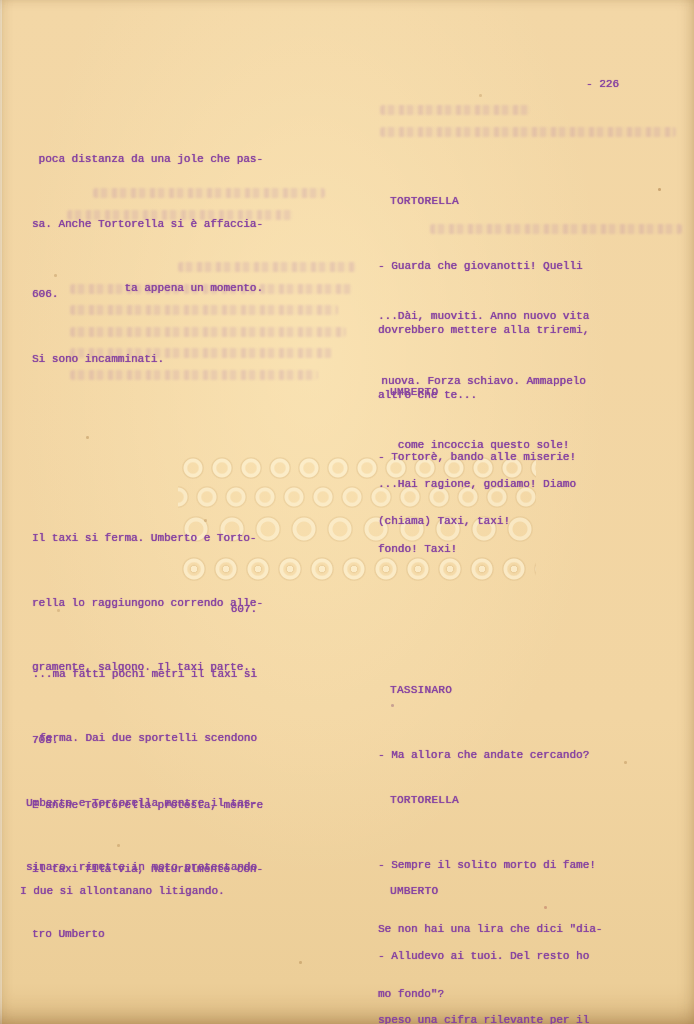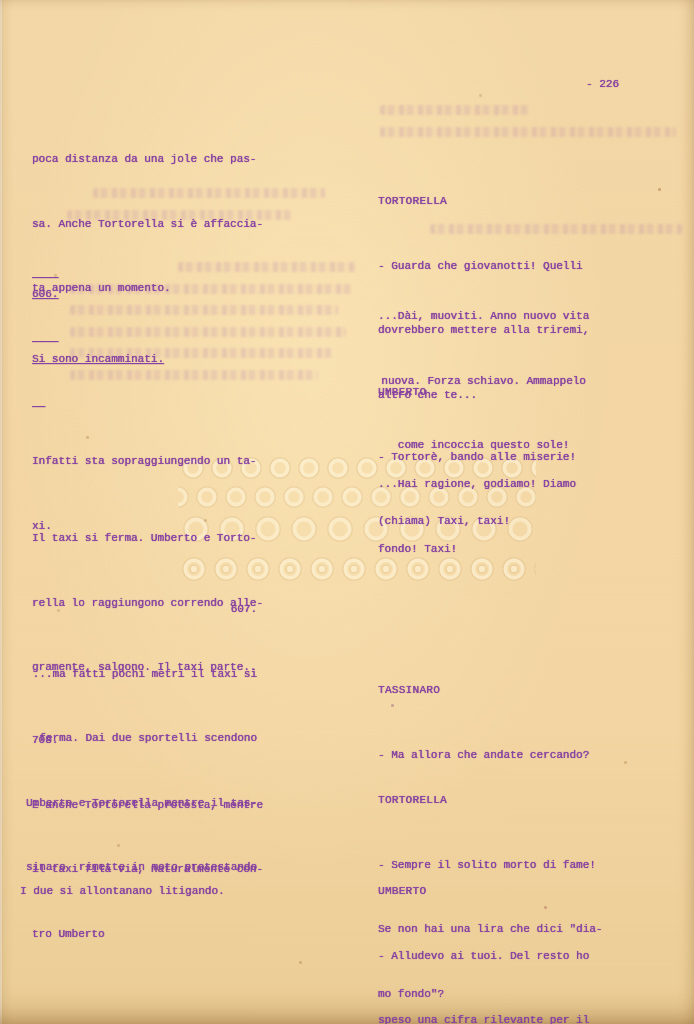--- a/index.html
+++ b/index.html
@@ -20,21 +20,21 @@
     font-family:"Liberation Mono","DejaVu Sans Mono",monospace;
   }
   .blk{
     position:absolute;
     font-size:11px;
     line-height:21.5px;
     white-space:pre;
     color:#8743a3;
     text-shadow:0 0 1px rgba(132,60,160,.85), .4px .4px 0 rgba(106,42,136,.4);
   }
-  .speaker{letter-spacing:.3px;}
+  .speaker{letter-spacing:.3px;margin-left:12px;}
   
   .wm{position:absolute;left:178px;top:452px;width:358px;height:140px;opacity:.55;filter:blur(.4px);pointer-events:none;}
   .wm .row{position:absolute;left:0;width:100%;background-repeat:repeat-x;}
   .wm .r1{top:0;height:32px;
     background-image:radial-gradient(circle at 15px 16px, rgba(255,248,224,0) 5px, rgba(255,248,224,.95) 6.5px, rgba(255,248,224,.95) 9px, rgba(196,160,105,.45) 10px, rgba(196,160,105,0) 11.5px);
     background-size:29px 32px;}
   .wm .r2{top:29px;height:32px;background-position:14px 0;
     background-image:radial-gradient(circle at 15px 16px, rgba(255,248,224,0) 5px, rgba(255,248,224,.9) 6.5px, rgba(255,248,224,.9) 9px, rgba(196,160,105,.4) 10px, rgba(196,160,105,0) 11.5px);
     background-size:29px 32px;}
   .wm .r3{top:58px;height:38px;
@@ -92,35 +92,31 @@
     <div class="gl" style="width:178px;margin-left:108px;"></div>
     <div class="gl" style="width:282px;"></div>
     <div class="gl" style="width:268px;"></div>
     <div class="gl" style="width:276px;"></div>
     <div class="gl" style="width:262px;"></div>
     <div class="gl" style="width:248px;"></div>
   </div>
 
   <div class="blk" style="left:586px;top:74px;">- 226</div>
 
-  <div class="blk" style="left:32px;top:106px;">
+  <div class="blk" style="left:32px;top:106px;text-align:right;">
     <div>poca distanza da una jole che pas-</div>
     <div>sa. Anche Tortorella si è affaccia-</div>
     <div>ta appena un momento.</div>
   </div>
 
-  <div class="blk" style="left:32px;top:241px;text-decoration:underline;">
+  <div class="blk" style="left:32px;top:241px;">
     <div>606.</div>
     <div>Si sono incamminati.</div>
   </div>
 
-  <div class="blk" style="left:32px;top:408px;">
-    <div>Infatti sta sopraggiungendo un ta-</div>
-    <div>xi.</div>
-  </div>
 
   <div class="blk" style="left:32px;top:485px;">
     <div>Il taxi si ferma. Umberto e Torto-</div>
     <div>rella lo raggiungono correndo alle-</div>
     <div>gramente, salgono. Il taxi parte..</div>
   </div>
 
   <div class="blk" style="left:26px;top:556px;text-align:right;">
     <div>607.</div>
     <div>...ma fatti pochi metri il taxi si</div>

